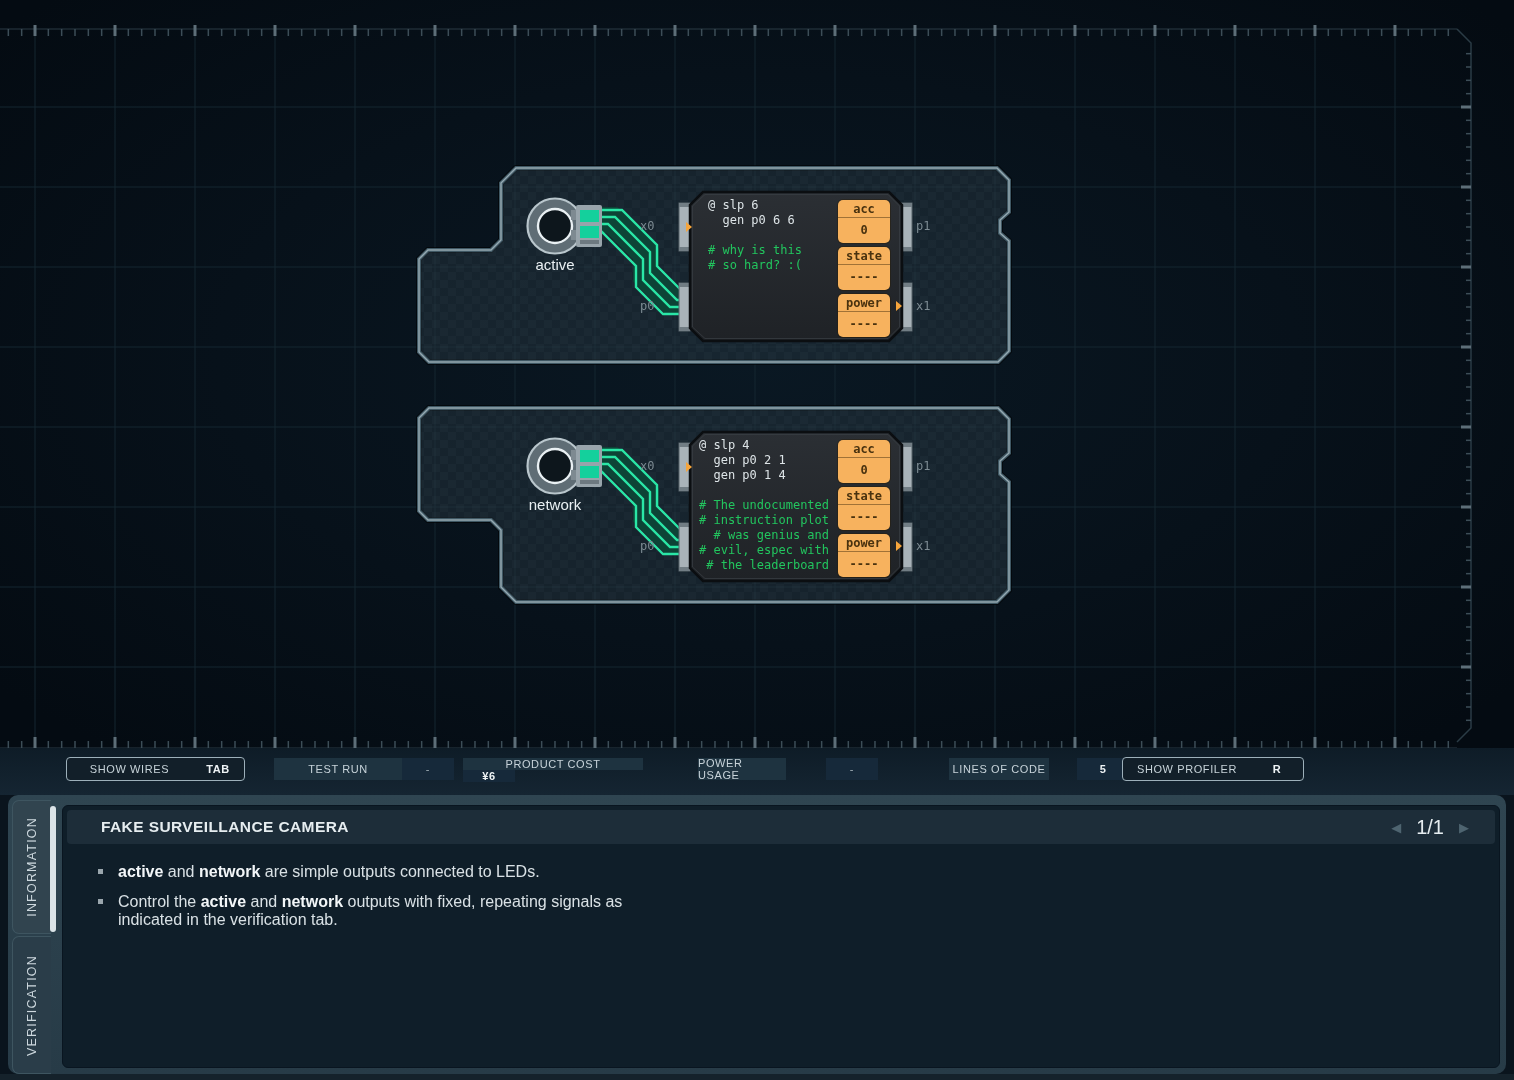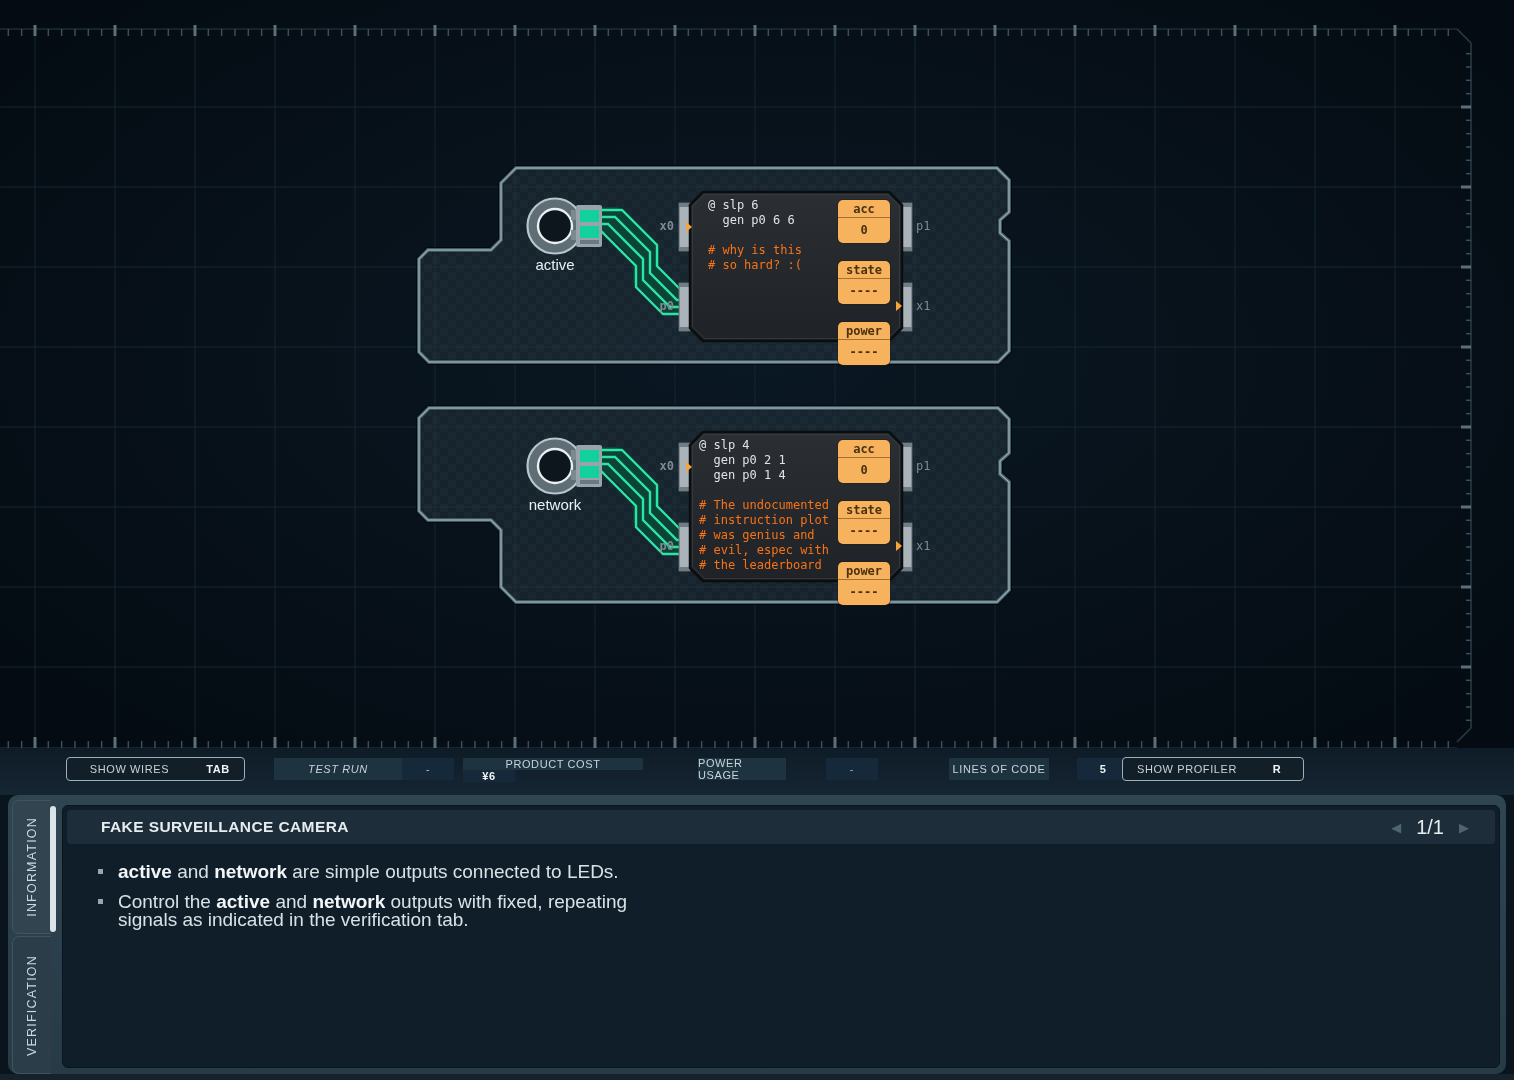--- a/index.html
+++ b/index.html
@@ -4,25 +4,25 @@
 <style>
   html,body{margin:0;padding:0;background:#060d14;}
   .stage{position:relative;width:1514px;height:1080px;overflow:hidden;
          background:#0a141d;font-family:"Liberation Sans",sans-serif;}
   .field{position:absolute;left:0;top:0;width:1514px;height:748px;
          background:radial-gradient(ellipse 980px 520px at 50% 48%, #0a1823 0%, #07111a 55%, #040b12 100%);}
   #circuit{position:absolute;left:0;top:0;}
   #overlay{position:absolute;left:0;top:0;width:1514px;height:748px;pointer-events:none;}
   .led-label{position:absolute;width:110px;text-align:center;font-size:15px;color:#e9eff2;}
   .chip-code{position:absolute;font:12px "DejaVu Sans Mono",monospace;color:#dde4e7;line-height:15px;white-space:pre;}
-  .code-line.comment{color:#f97316;}
+  .code-line.comment{color:#22c55e;text-align:right;}
   .pin-label{position:absolute;width:34px;font:12px "DejaVu Sans Mono",monospace;color:#7c8a92;}
-  .right-align{text-align:right;font-weight:bold;}
+  .right-align{}
   .registers{position:absolute;width:52px;}
-  .reg{background:#f7b25e;border-radius:5px;margin-bottom:18px;overflow:hidden;
+  .reg{background:#f7b25e;border-radius:5px;margin-bottom:4px;overflow:hidden;
        box-shadow:0 0 0 1px rgba(40,28,8,.45);}
   .reg-name{font:700 12px "DejaVu Sans Mono",monospace;color:#49320f;text-align:center;
             padding:2px 0 1px;border-bottom:1px solid rgba(73,50,15,.5);}
   .reg-value{font:700 12px "DejaVu Sans Mono",monospace;color:#49320f;text-align:center;padding:5px 0 6px;}
   .toolbar-strip{position:absolute;left:0;top:748px;width:1514px;height:47px;
                  background:linear-gradient(#0e1c27,#152532);}
   .tb-btn{position:absolute;top:10px;height:22px;display:flex;align-items:stretch;
           font-size:11px;letter-spacing:.6px;color:#c7d3d9;cursor:pointer;justify-content:space-between;}
   .tb-btn.outlined{border:1px solid #9db0ba;border-radius:4px;background:#121f29;height:22px;top:9px;}
   .tb-btn .tb-label{flex:1;display:flex;align-items:center;justify-content:center;}
@@ -38,21 +38,21 @@
                background:#0f1e29;border:1px solid #091520;border-radius:6px;}
   .panel-header{position:absolute;left:4px;top:4px;right:4px;height:34px;background:#1d2d39;
                 border-radius:4px;display:flex;align-items:center;justify-content:space-between;}
   .panel-title{margin-left:34px;font-size:15.5px;font-weight:600;letter-spacing:.4px;color:#e6edf0;}
   .pager{margin-left:auto;margin-right:26px;display:flex;align-items:center;gap:15px;}
   .pg-arrow{color:#4e6470;font-size:13px;cursor:pointer;}
   .pg-num{color:#e6edf0;font-size:20px;}
   .panel-body{position:absolute;left:34px;top:57px;right:20px;}
   .bullet-row{display:flex;margin-bottom:12px;}
   .bullet-marker{width:5px;height:5px;background:#9aa6ad;margin:6px 15px 0 1px;flex:none;}
-  .bullet-text{font-size:19px;line-height:18px;color:#d9e1e5;max-width:532px;}
+  .bullet-text{font-size:16px;line-height:18px;color:#d9e1e5;max-width:532px;}
   .bullet-text .b{font-weight:700;color:#f2f6f8;}
   .side-tab{position:absolute;left:12px;width:38px;background:#2a3d49;border:1px solid #3e5560;
             border-right:none;border-radius:7px 0 0 7px;display:flex;align-items:center;
             justify-content:center;cursor:pointer;}
   .side-tab.active{background:#31444f;}
   .side-tab span{writing-mode:vertical-rl;transform:rotate(180deg);font-size:12.5px;
                  letter-spacing:1.2px;color:#cdd8de;white-space:nowrap;}
   .tab-indicator{position:absolute;left:50px;top:806px;width:6px;height:126px;
                  background:#dbe4e8;border-radius:3px;}
 </style>
@@ -499,21 +499,21 @@
           <div class="reg-value">----</div>
         </div>
       </div>
     </div>
 
   <div class="toolbar-strip" id="toolbar">
       <div class="tb-btn outlined" style="left: 66px; width: 177px;">
         <div class="tb-label">SHOW WIRES</div>
         <div class="tb-value">TAB</div>
       </div>
-      <div class="tb-btn segmented" style="left: 274px; width: 180px; font-style: italic;">
+      <div class="tb-btn segmented" style="left: 274px; width: 180px;">
         <div class="tb-label">TEST RUN</div>
         <div class="tb-value dim">-</div>
       </div>
       <div class="tb-btn segmented" style="left: 463px; width: 180px; flex-direction: column;">
         <div class="tb-label">PRODUCT COST</div>
         <div class="tb-value">¥6</div>
       </div>
       <div class="tb-btn segmented" style="left: 698px; width: 180px; gap: 40px;">
         <div class="tb-label">POWER USAGE</div>
         <div class="tb-value dim">-</div>

